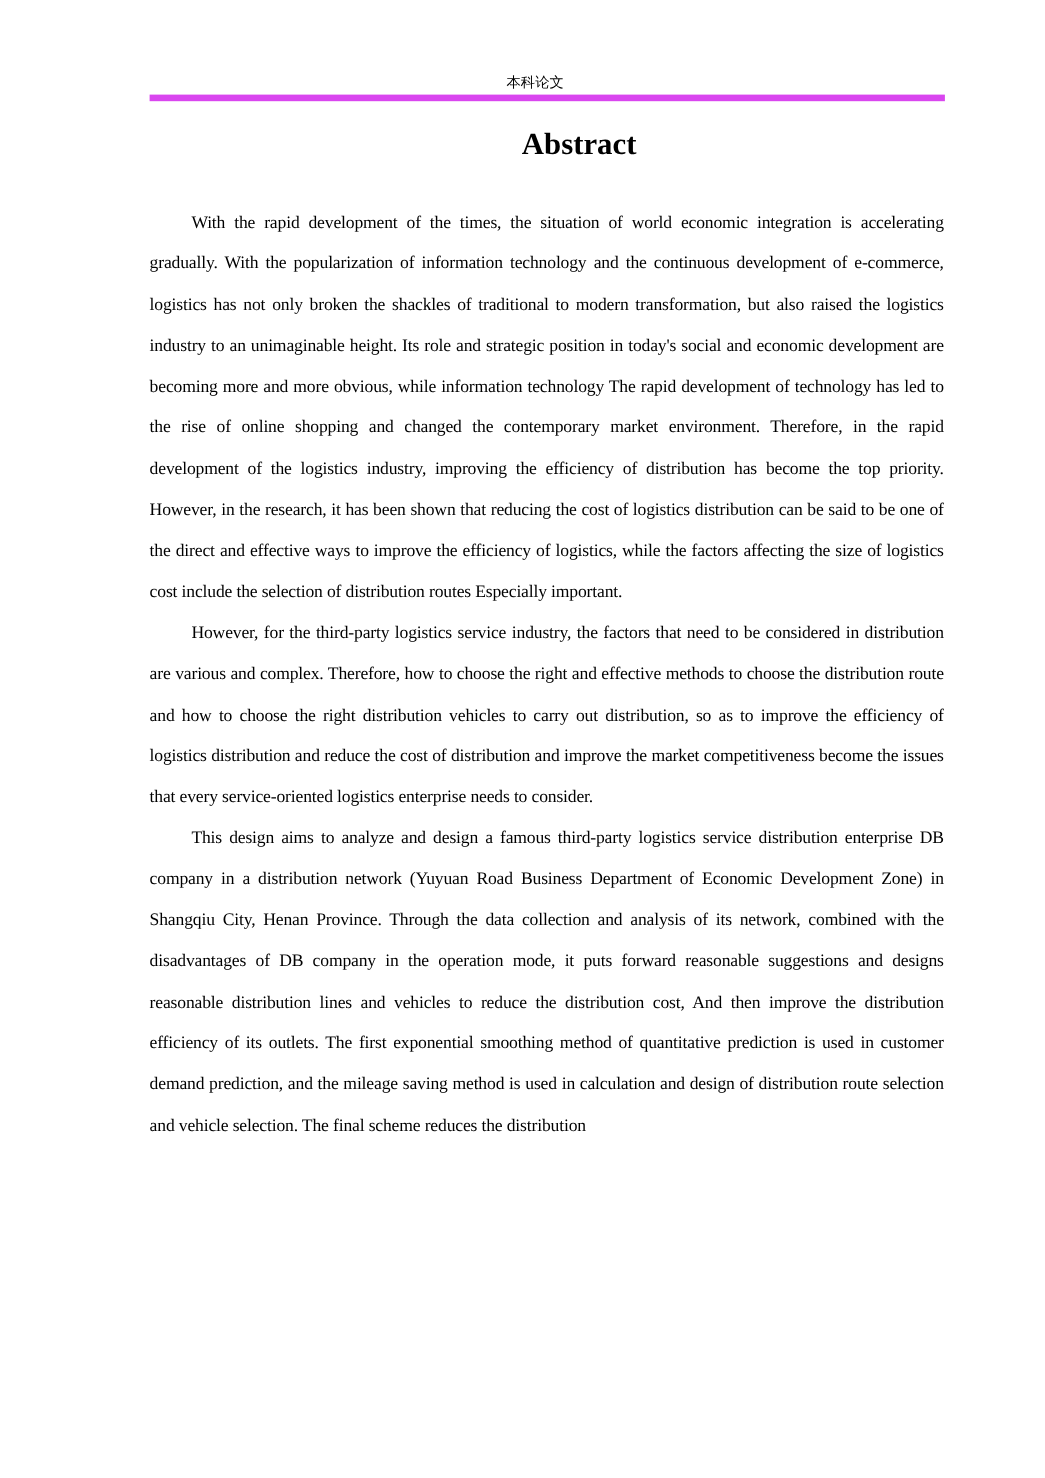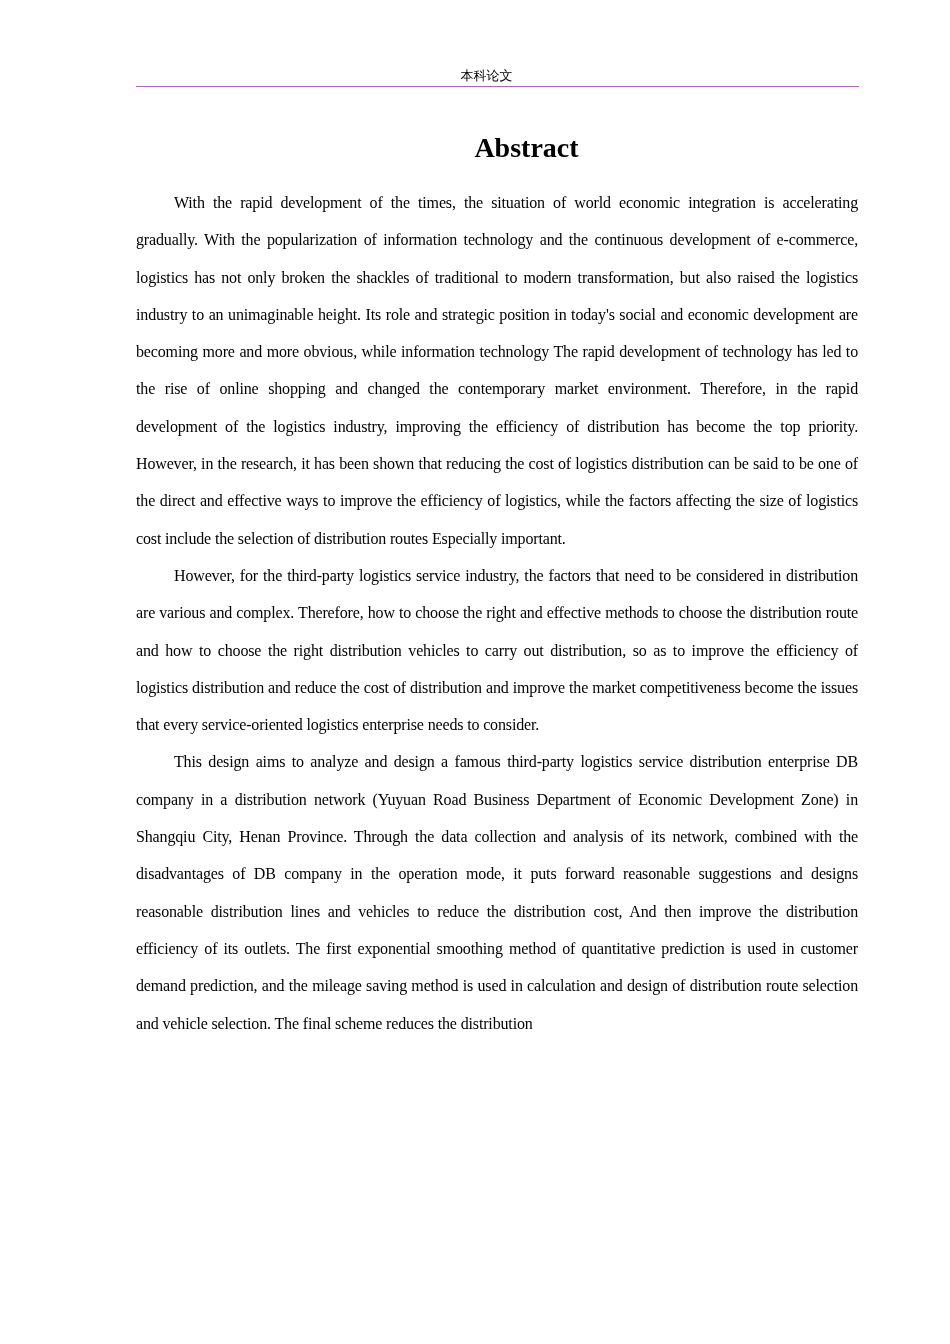--- a/index.html
+++ b/index.html
@@ -14,36 +14,36 @@
       overflow: hidden;
       font-family: "Liberation Serif", "DejaVu Serif", serif;
       color: #000000;
     }
     .page-header {
       position: absolute;
       left: 136px;
       top: 66px;
       width: 723px;
       height: 20px;
-      border-bottom: 1px solid #d946ef;
+      border-bottom: 6px solid #d946ef;
       text-align: center;
     }
     .page-header-text {
       font-family: "DejaVu Sans", sans-serif;
       font-size: 13px;
       line-height: 18px;
       color: #000000;
       display: inline-block;
       position: relative;
       left: -11px;
     }
     .title {
       position: absolute;
       left: 136px;
-      top: 128px;
+      top: 112px;
       width: 781px;
       text-align: center;
       font-family: "Liberation Serif", serif;
       font-weight: bold;
       font-size: 28px;
       line-height: 40px;
       margin: 0;
     }
     .body-text {
       position: absolute;

